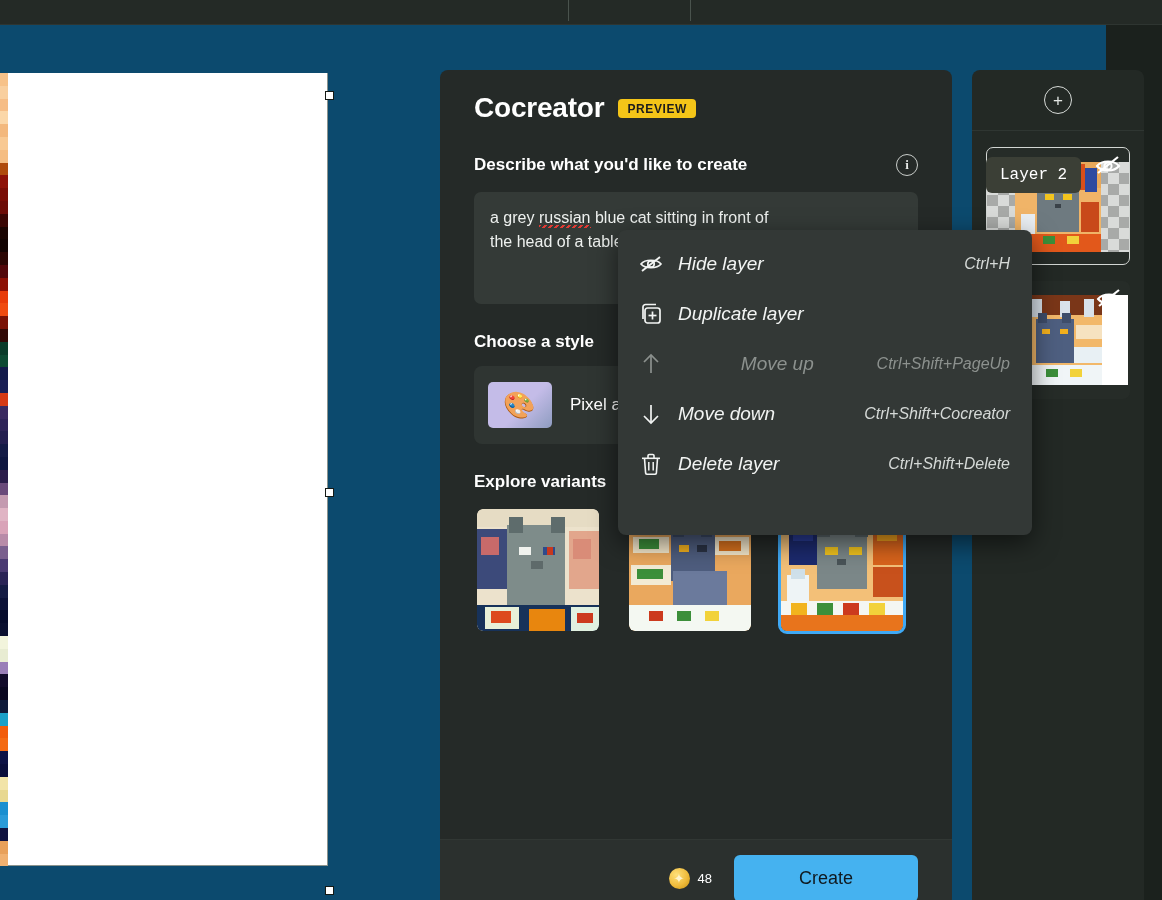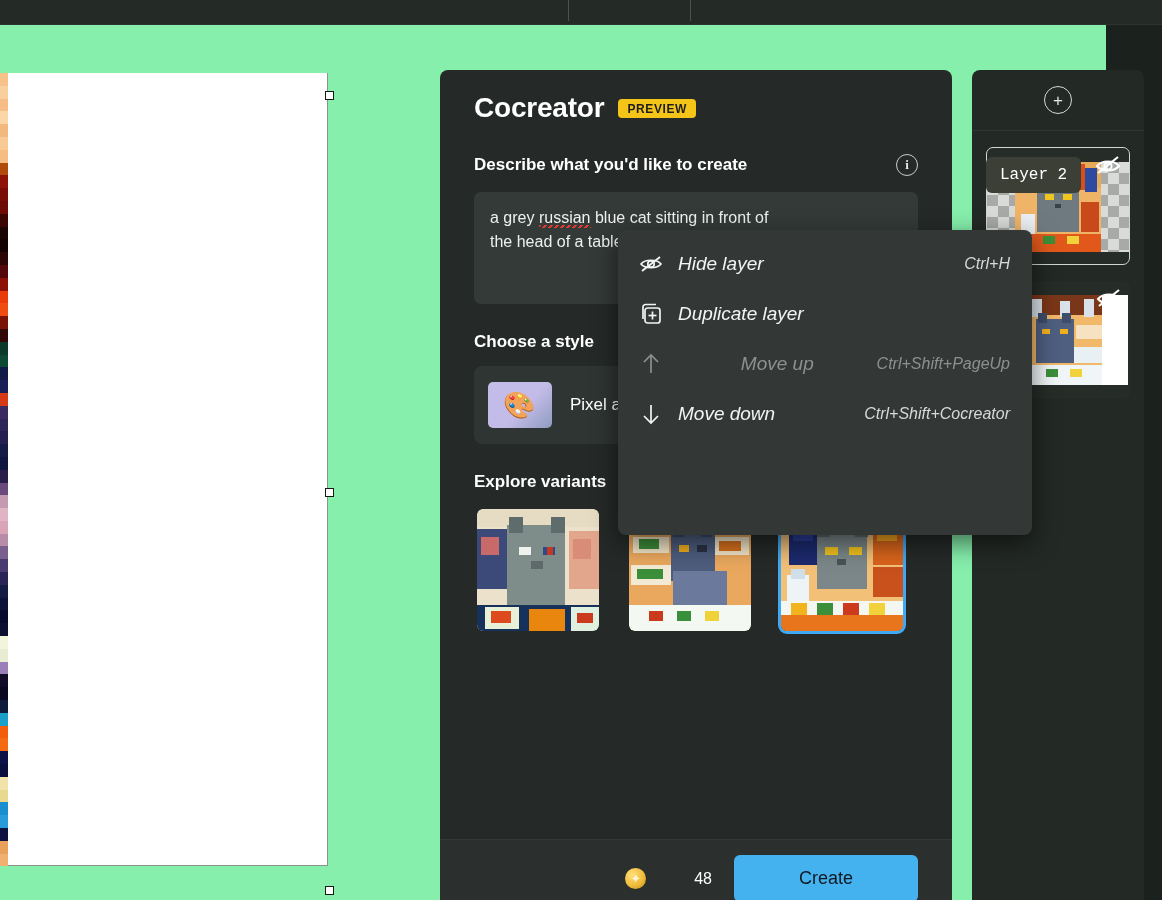--- a/index.html
+++ b/index.html
@@ -19,21 +19,21 @@
     border-bottom: 1px solid #2e3531;
   }
   .toolbar .sep {
     position: absolute; top: 0; width: 1px; height: 21px;
     background: #4a534d;
   }
 
   
   .workarea {
     position: absolute; left: 0; top: 25px; width: 1106px; height: 875px;
-    background: #86efac;
+    background: #0c4a6e;
   }
   .canvas-wrap {
     position: absolute; left: -12px; top: 48px;
     width: 340px; height: 793px;
   }
   .canvas-strip {
     position: absolute; left: 0; top: 0; width: 20px; height: 793px;
     display: flex; flex-direction: column;
   }
   .canvas-strip i { display: block; width: 100%; flex: 1 1 auto; }
@@ -128,21 +128,21 @@
     gap: 22px; padding-right: 34px;
     border-top: 1px solid #313734;
   }
   .credits { display: flex; align-items: center; gap: 8px; }
   .coin {
     width: 21px; height: 21px; border-radius: 50%;
     background: radial-gradient(circle at 35% 32%, #ffe07a 0%, #f0bc3c 55%, #c8900f 100%);
     display: flex; align-items: center; justify-content: center;
     color: #fff4cc; font-size: 13px; line-height: 1;
   }
-  .credits-num { font-size: 16px; color: #ffffff; margin-left: 40px; }
+  .credits-num { font-size: 13px; color: #ffffff; }
   .create-btn {
     width: 184px; height: 47px; border-radius: 6px;
     background: #45b2f0; color: #10191f;
     font-size: 18px; border: none; cursor: pointer;
     font-family: "Liberation Sans", sans-serif;
   }
 
   
   .layers {
     position: absolute; left: 972px; top: 45px;
@@ -529,16 +529,29 @@
         <div class="mi">
           <span class="mi-icon">
             <svg viewBox="0 0 26 24" width="26" height="24">
               <line x1="13" y1="3" x2="13" y2="21" stroke="currentColor" stroke-width="1.7"></line>
               <polyline points="6,14 13,21 20,14" fill="none" stroke="currentColor" stroke-width="1.7"></polyline>
             </svg>
           </span>
           <span class="mi-label">Move down</span>
           <span class="mi-accel">Ctrl+Shift+Cocreator</span>
         </div>
+        <div class="mi">
+          <span class="mi-icon">
+            <svg viewBox="0 0 26 24" width="26" height="24">
+              <path d="M6.5 6.5 L7.6 21 A1.6 1.6 0 0 0 9.2 22.3 L16.8 22.3 A1.6 1.6 0 0 0 18.4 21 L19.5 6.5" fill="none" stroke="currentColor" stroke-width="1.6"></path>
+              <line x1="4" y1="6.3" x2="22" y2="6.3" stroke="currentColor" stroke-width="1.6"></line>
+              <path d="M10 6.2 L10 3.8 A1.3 1.3 0 0 1 11.3 2.5 L14.7 2.5 A1.3 1.3 0 0 1 16 3.8 L16 6.2" fill="none" stroke="currentColor" stroke-width="1.6"></path>
+              <line x1="10.8" y1="10" x2="10.8" y2="18.6" stroke="currentColor" stroke-width="1.5"></line>
+              <line x1="15.2" y1="10" x2="15.2" y2="18.6" stroke="currentColor" stroke-width="1.5"></line>
+            </svg>
+          </span>
+          <span class="mi-label">Delete layer</span>
+          <span class="mi-accel">Ctrl+Shift+Delete</span>
+        </div>
       </div>
 
   </div>
 </div>
 
 </body></html>

